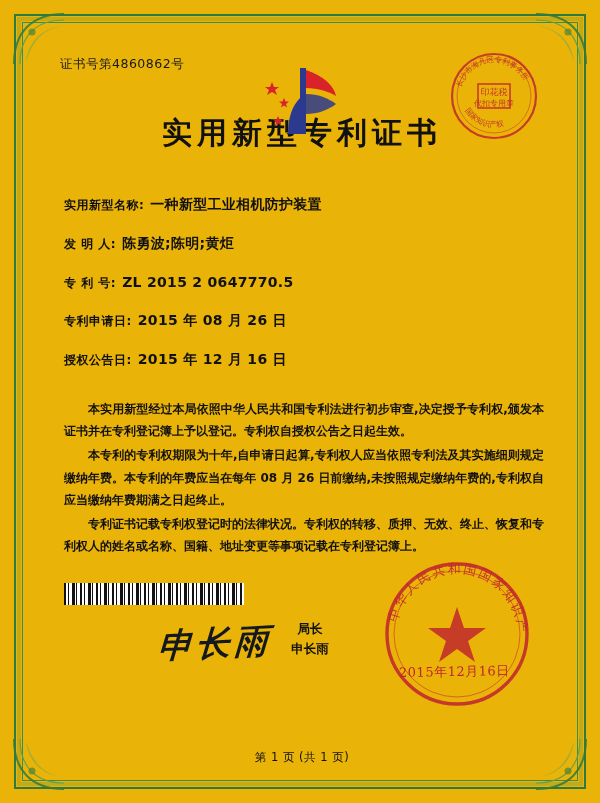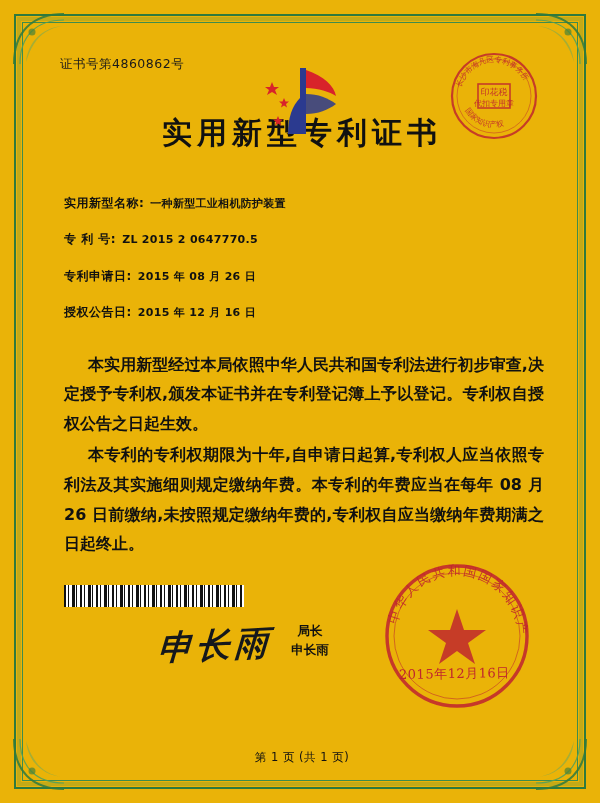--- a/index.html
+++ b/index.html
@@ -122,28 +122,28 @@
   .field-label {
     font-weight: bold;
     color: #111;
     margin-right: 6px;
     font-size: 12px;
     letter-spacing: 0.5px;
   }
   .field-value {
     font-weight: bold;
     color: #111;
-    font-size: 11px;
+    font-size: 14px;
     letter-spacing: 0.3px;
   }
 
   .paragraphs {
     margin-top: 30px;
     padding: 0 12px 0 16px;
-    font-size: 16px;
+    font-size: 12px;
     line-height: 1.85;
     color: #111;
     text-align: justify;
   }
   .paragraphs p {
     margin: 0 0 2px 0;
     text-indent: 24px;
     font-weight: bold;
   }
 
@@ -297,36 +297,41 @@
     </div>
 
     <div class="title">实用新型专利证书</div>
 
     <div class="fields">
       <div class="field-row">
         <span class="field-label">实用新型名称:</span>
         <span class="field-value">一种新型工业相机防护装置</span>
       </div>
       <div class="field-row">
+        <span class="field-label">发 明 人:</span>
+        <span class="field-value">陈勇波;陈明;黄炬</span>
+      </div>
+      <div class="field-row">
         <span class="field-label">专 利 号:</span>
         <span class="field-value">ZL 2015 2 0647770.5</span>
       </div>
       <div class="field-row">
         <span class="field-label">专利申请日:</span>
         <span class="field-value">2015 年 08 月 26 日</span>
       </div>
       <div class="field-row">
         <span class="field-label">授权公告日:</span>
         <span class="field-value">2015 年 12 月 16 日</span>
       </div>
     </div>
 
     <div class="paragraphs">
       <p>本实用新型经过本局依照中华人民共和国专利法进行初步审查,决定授予专利权,颁发本证书并在专利登记簿上予以登记。专利权自授权公告之日起生效。</p>
       <p>本专利的专利权期限为十年,自申请日起算,专利权人应当依照专利法及其实施细则规定缴纳年费。本专利的年费应当在每年 08 月 26 日前缴纳,未按照规定缴纳年费的,专利权自应当缴纳年费期满之日起终止。</p>
+      <p>专利证书记载专利权登记时的法律状况。专利权的转移、质押、无效、终止、恢复和专利权人的姓名或名称、国籍、地址变更等事项记载在专利登记簿上。</p>
     </div>
 
     <div class="barcode"></div>
 
     <div class="sign-block">
       <div class="sign-label">局长</div>
       <div class="sign-label">申长雨</div>
       <div class="handwriting">申长雨</div>
 
       <div class="seal-main">

